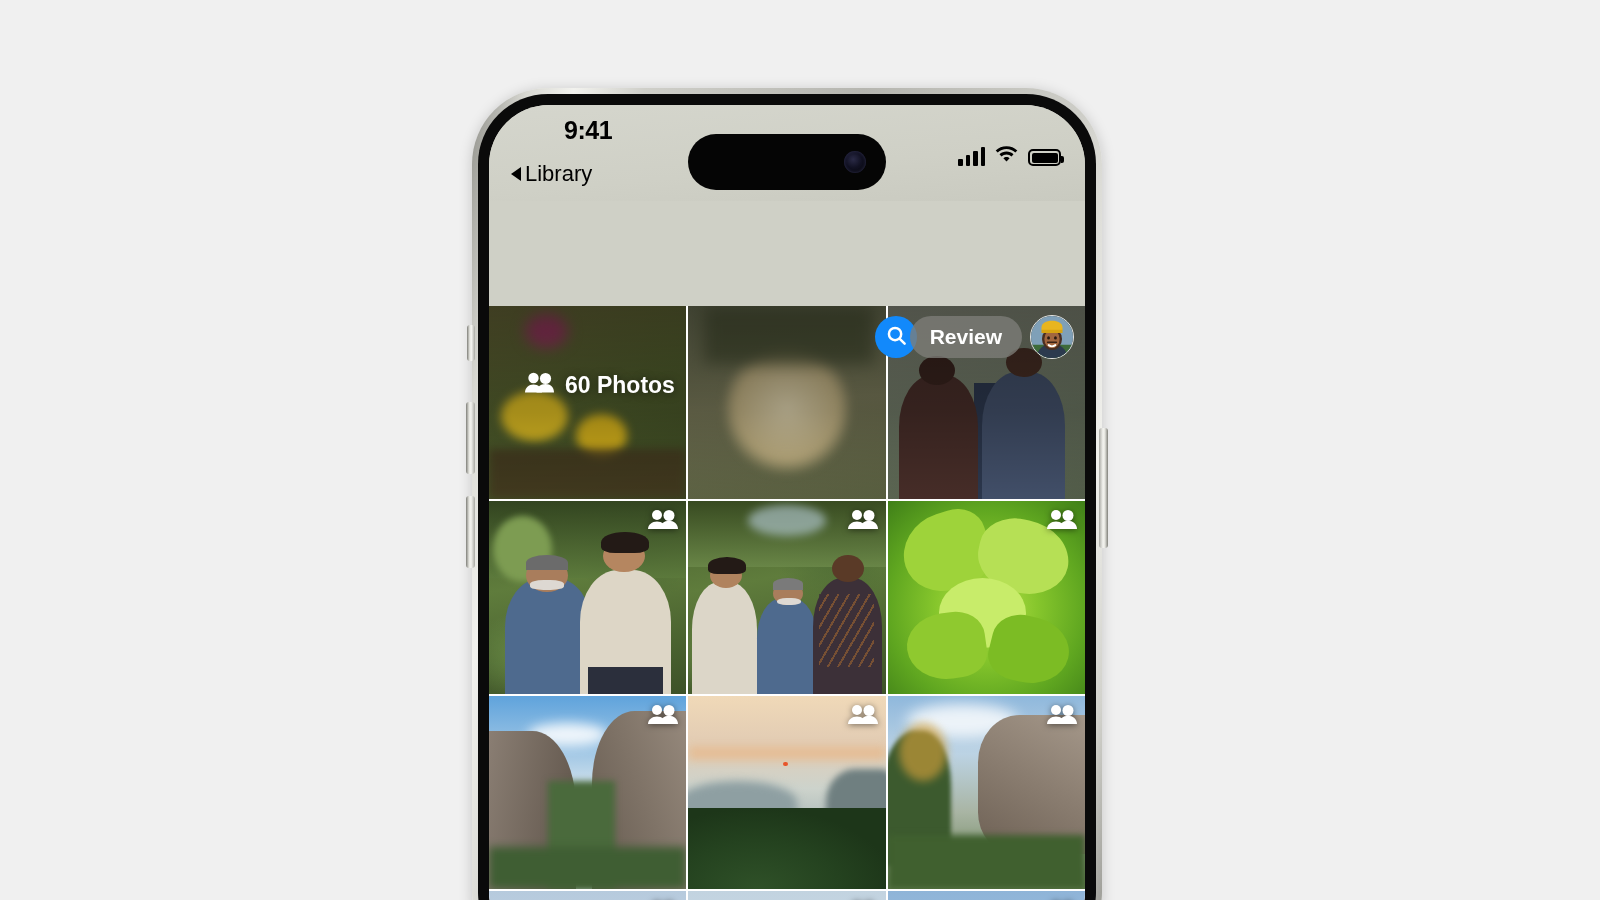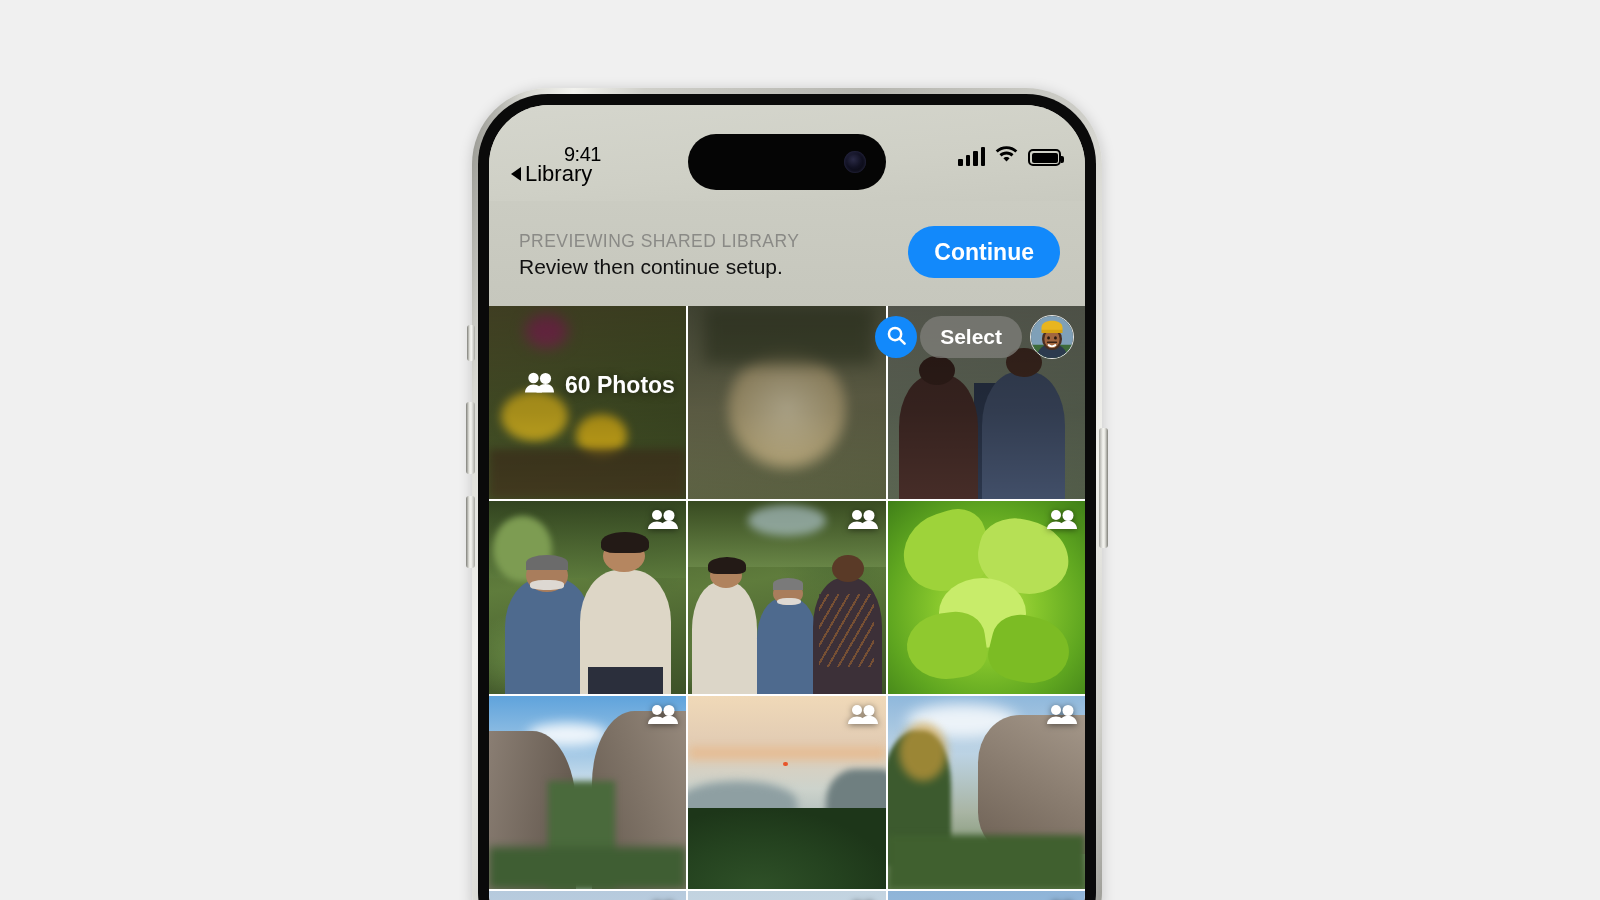--- a/index.html
+++ b/index.html
@@ -44,22 +44,22 @@
   .btn-power  { left:1099px; top:428px; width:9px; height:120px;
                 background:linear-gradient(90deg,#a9a9a3,#f4f4f0 45%,#e6e6e0 65%,#7f7f79); }
 
   
   .statusbar {
     position:absolute; left:0; top:0; width:596px; height:96px;
     background:linear-gradient(175deg,#d5d6cd 0%,#cfd0c6 60%,#c9cac0 100%);
     z-index:7;
   }
   .sb-time {
-    position:absolute; left:75px; top:38px;
-    font-size:20px; font-weight:400; color:#000;
+    position:absolute; left:75px; top:11px;
+    font-size:25px; font-weight:700; color:#000;
     letter-spacing:-0.5px;
   }
   .sb-back {
     position:absolute; left:22px; top:56px;
     display:flex; align-items:center; gap:4px;
     font-size:22px; color:#000; font-weight:400;
   }
   .sb-back .tri {
     width:0;height:0;
     border-top:7px solid transparent;
@@ -421,46 +421,39 @@
 
       <button class="search-btn">
         <span>
           <svg width="23" height="23" viewBox="0 0 24 24" fill="none" stroke="#fff" stroke-width="2.6" stroke-linecap="round">
             <circle cx="10.5" cy="10.5" r="6.4"></circle>
               <line x1="15.4" y1="15.4" x2="20.5" y2="20.5"></line>
           </svg>
         </span>
       </button>
 
-      <button class="select-btn">Select</button>
+      <button class="select-btn">Review</button>
 
       <div class="avatar">
         <svg width="100%" height="100%" viewBox="0 0 44 44">
           <rect width="44" height="44" fill="#7fa0b8"></rect>
           <path d="M0 30h44v14H0z" fill="#3e6b3a"></path>
           <path d="M6 44c0-9 7-15 16-15s16 6 16 15z" fill="#2c3a4e"></path>
           <ellipse cx="22" cy="24" rx="10.5" ry="11.5" fill="#4a2e20"></ellipse>
           <ellipse cx="22" cy="24" rx="8" ry="9.6" fill="#a1663f"></ellipse>
           <path d="M11 12c0-4.5 5-7 11-7s11 2.5 11 7v3H11z" fill="#e8b51f"></path>
           <path d="M11 14.5h22v3.2H11z" fill="#d6a312"></path>
           <ellipse cx="18.4" cy="23" rx="1.5" ry="1.7" fill="#2a1a12"></ellipse>
           <ellipse cx="25.6" cy="23" rx="1.5" ry="1.7" fill="#2a1a12"></ellipse>
           <path d="M17.5 27.5h9" stroke="#3a2318" stroke-width="1.8" stroke-linecap="round" fill="none"></path>
           <path d="M18.5 30.5q3.5 2.6 7 0" stroke="#fff" stroke-width="2" fill="none" stroke-linecap="round"></path>
         </svg>
       </div>
     </div>
 
-    <div class="banner">
-      <div class="banner-text">
-        <div class="banner-label">PREVIEWING SHARED LIBRARY</div>
-        <div class="banner-sub">Review then continue setup.</div>
-      </div>
-      <button class="continue-btn">Continue</button>
-    </div>
 
     <div class="statusbar">
       <div class="sb-time">9:41</div>
       <div class="sb-back">
         <span class="tri"></span>
         <span>Library</span>
       </div>
       <div class="sb-right">
         <span class="bars">
             <i></i>

